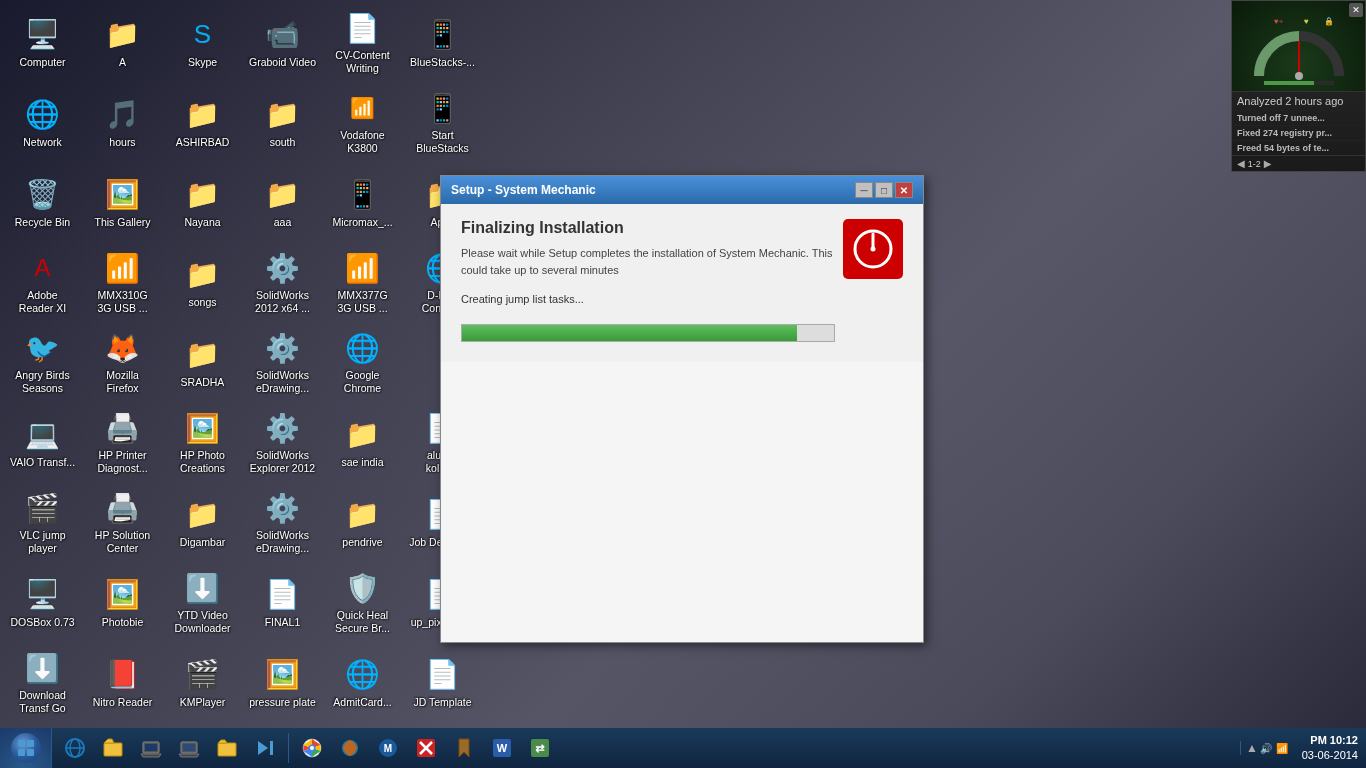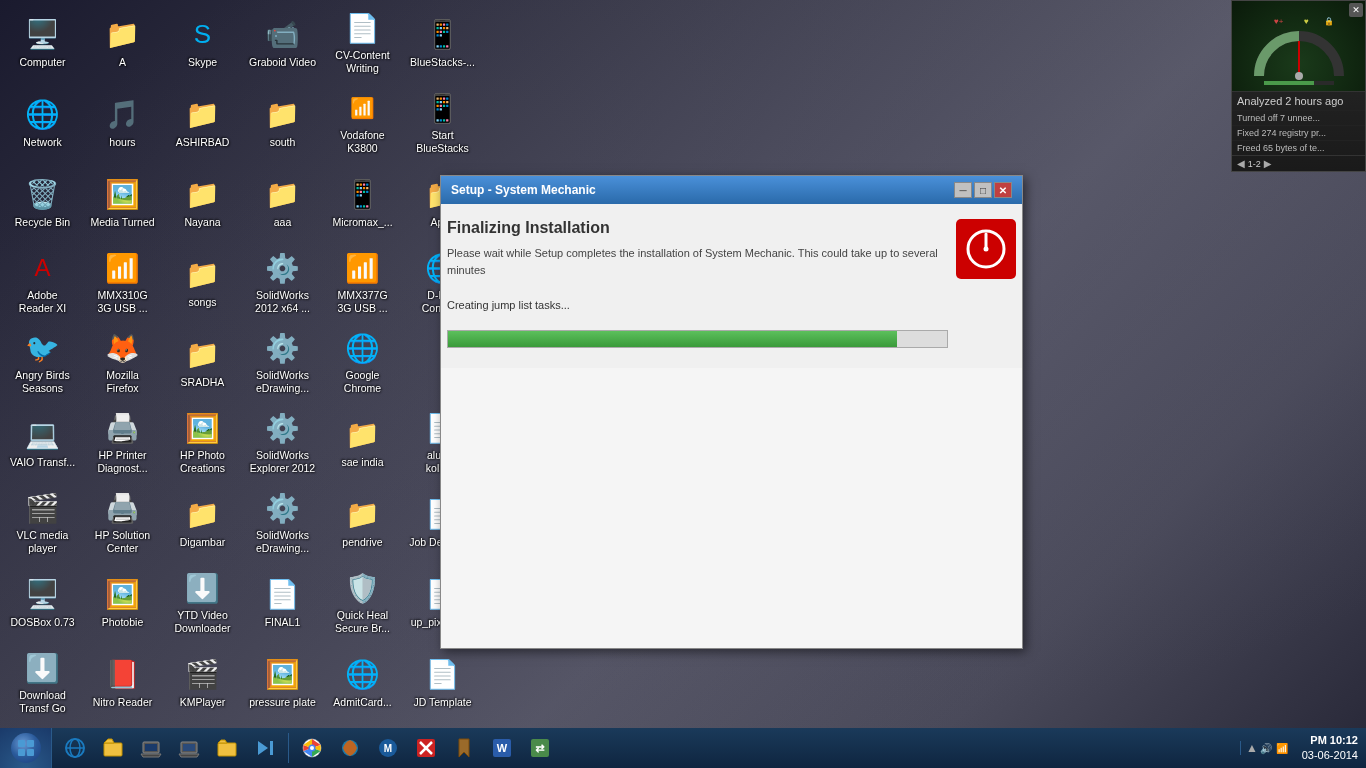--- a/index.html
+++ b/index.html
@@ -102,20 +102,21 @@
       border-top: 1px solid #333;
       font-size: 11px;
       color: #ccc;
     }
 
     .sm-item {
       padding: 2px 5px;
       border-top: 1px solid #222;
       font-size: 9px;
       color: #bbb;
+      font-weight: bold;
     }
 
     .sm-close-btn {
       position: absolute;
       top: 2px;
       right: 2px;
       width: 14px;
       height: 14px;
       background: #555;
       color: white;
@@ -133,21 +134,21 @@
       gap: 3px;
       padding: 2px 5px;
       border-top: 1px solid #333;
     }
 
     
     .setup-dialog {
       position: absolute;
       top: 175px;
       left: 440px;
-      width: 583px;
+      width: 484px;
       background: #f0f0f0;
       border: 1px solid #888;
       box-shadow: 3px 3px 10px rgba(0,0,0,0.5);
       z-index: 100;
     }
 
     .dialog-titlebar {
       background: linear-gradient(180deg, #4a90d9 0%, #2a6aaa 100%);
       color: white;
       padding: 6px 10px;
@@ -170,21 +171,21 @@
       border: 1px solid #888;
       font-size: 10px;
       display: flex;
       align-items: center;
       justify-content: center;
       cursor: pointer;
       color: #333;
     }
 
     .dialog-body {
-      padding: 15px 6px;
+      padding: 15px 20px;
       display: flex;
       gap: 8px;
     }
 
     .dialog-content {
       flex: 1;
     }
 
     .dialog-logo {
       width: 60px;
@@ -204,21 +205,21 @@
       font-size: 16px;
       font-weight: bold;
       color: #333;
       margin-bottom: 8px;
     }
 
     .dialog-desc {
       font-size: 11px;
       color: #444;
       line-height: 1.5;
-      margin-bottom: 21px;
+      margin-bottom: 15px;
     }
 
     .dialog-status {
       font-size: 11px;
       color: #333;
       margin-bottom: 19px;
     }
 
     .progress-bar-container {
       height: 18px;
@@ -374,21 +375,21 @@
       <div class="icon-img">📱</div>
       <div class="icon-label">Start BlueStacks</div>
     </div>
 
     <div class="desktop-icon">
       <div class="icon-img">🗑️</div>
       <div class="icon-label">Recycle Bin</div>
     </div>
     <div class="desktop-icon">
       <div class="icon-img">🖼️</div>
-      <div class="icon-label">Media Turned</div>
+      <div class="icon-label">This Gallery</div>
     </div>
     <div class="desktop-icon">
       <div class="icon-img">📁</div>
       <div class="icon-label">Nayana</div>
     </div>
     <div class="desktop-icon">
       <div class="icon-img">📁</div>
       <div class="icon-label">aaa</div>
     </div>
     <div class="desktop-icon">
@@ -469,21 +470,21 @@
       <div class="icon-img">📁</div>
       <div class="icon-label">sae india</div>
     </div>
     <div class="desktop-icon">
       <div class="icon-img">📄</div>
       <div class="icon-label">alumni kolkata</div>
     </div>
 
     <div class="desktop-icon">
       <div class="icon-img">🎬</div>
-      <div class="icon-label">VLC media player</div>
+      <div class="icon-label">VLC jump player</div>
     </div>
     <div class="desktop-icon">
       <div class="icon-img">🖨️</div>
       <div class="icon-label">HP Solution Center</div>
     </div>
     <div class="desktop-icon">
       <div class="icon-img">📁</div>
       <div class="icon-label">Digambar</div>
     </div>
     <div class="desktop-icon">
@@ -568,21 +569,21 @@
         <text x="60" y="18" font-size="8" fill="#cccc44">♥</text>
         <text x="80" y="18" font-size="8" fill="#4444cc">🔒</text>
 
         <rect x="20" y="75" width="70" height="4" fill="#2a2a2a"></rect>
         <rect x="20" y="75" width="50" height="4" fill="#4a9a4a"></rect>
       </svg>
     </div>
     <div class="sm-status-text">Analyzed 2 hours ago</div>
     <div class="sm-item">Turned off 7 unnee...</div>
     <div class="sm-item">Fixed 274 registry pr...</div>
-    <div class="sm-item">Freed 65 bytes of te...</div>
+    <div class="sm-item">Freed 54 bytes of te...</div>
     <div class="sm-arrows">
       <span style="cursor:pointer;color:#aaa;">◀</span>
       <span style="font-size:9px;color:#ccc;">1-2</span>
       <span style="cursor:pointer;color:#aaa;">▶</span>
     </div>
   </div>
 
   <div class="setup-dialog">
     <div class="dialog-titlebar">
       <span>Setup - System Mechanic</span>

